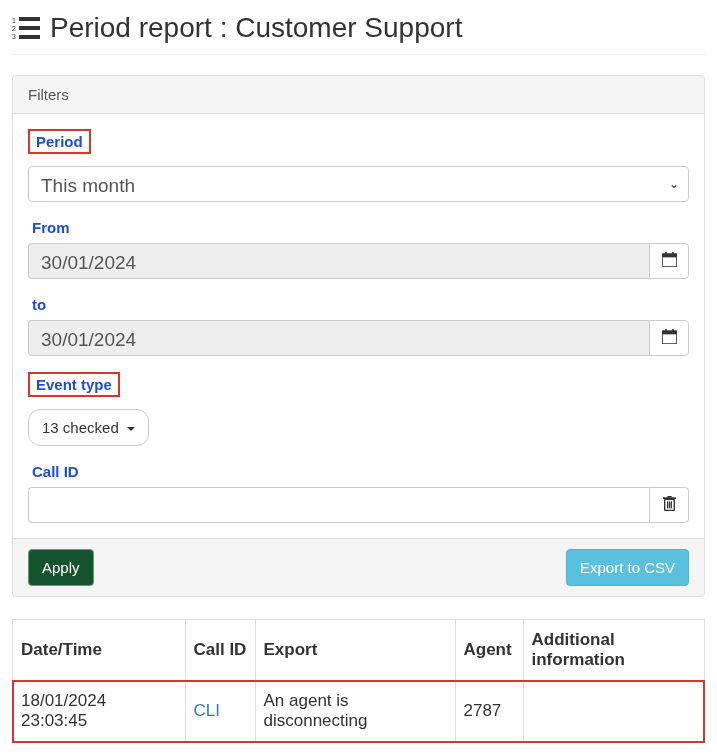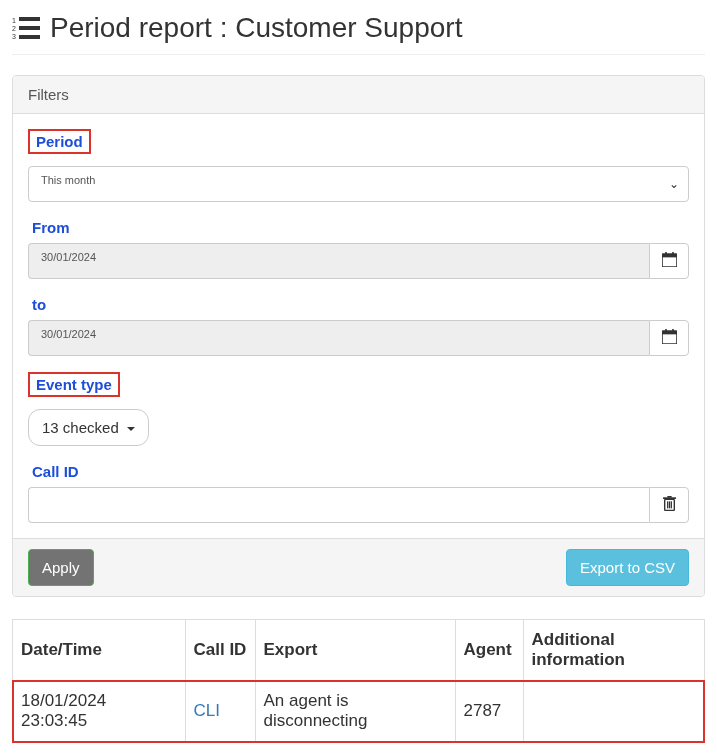--- a/index.html
+++ b/index.html
@@ -77,21 +77,21 @@
     }
     .highlight-label {
       border: 2px solid #d9342b;
       padding: 2px 6px;
     }
     .form-control, .select, .input-readonly, .input-text {
       display: block;
       width: 100%;
       height: 36px;
       padding: 6px 12px;
-      font-size: 11px;
+      font-size: 19px;
       line-height: 1.4;
       color: #555;
       background: #fff;
       border: 1px solid #ccc;
       border-radius: 4px;
     }
     .select {
       appearance: none;
       background-image: none;
       position: relative;
@@ -150,21 +150,21 @@
       white-space: nowrap;
     }
     .btn-default {
       color: #333;
       background: #fff;
       border-color: #ccc;
       border-radius: 12px;
     }
     .btn-success {
       color: #fff;
-      background: #737373;
+      background: #14532d;
       border-color: #4cae4c;
     }
     .btn-info {
       color: #fff;
       background: #5bc0de;
       border-color: #46b8da;
     }
     .caret-down {
       display: inline-block;
       width: 0;

